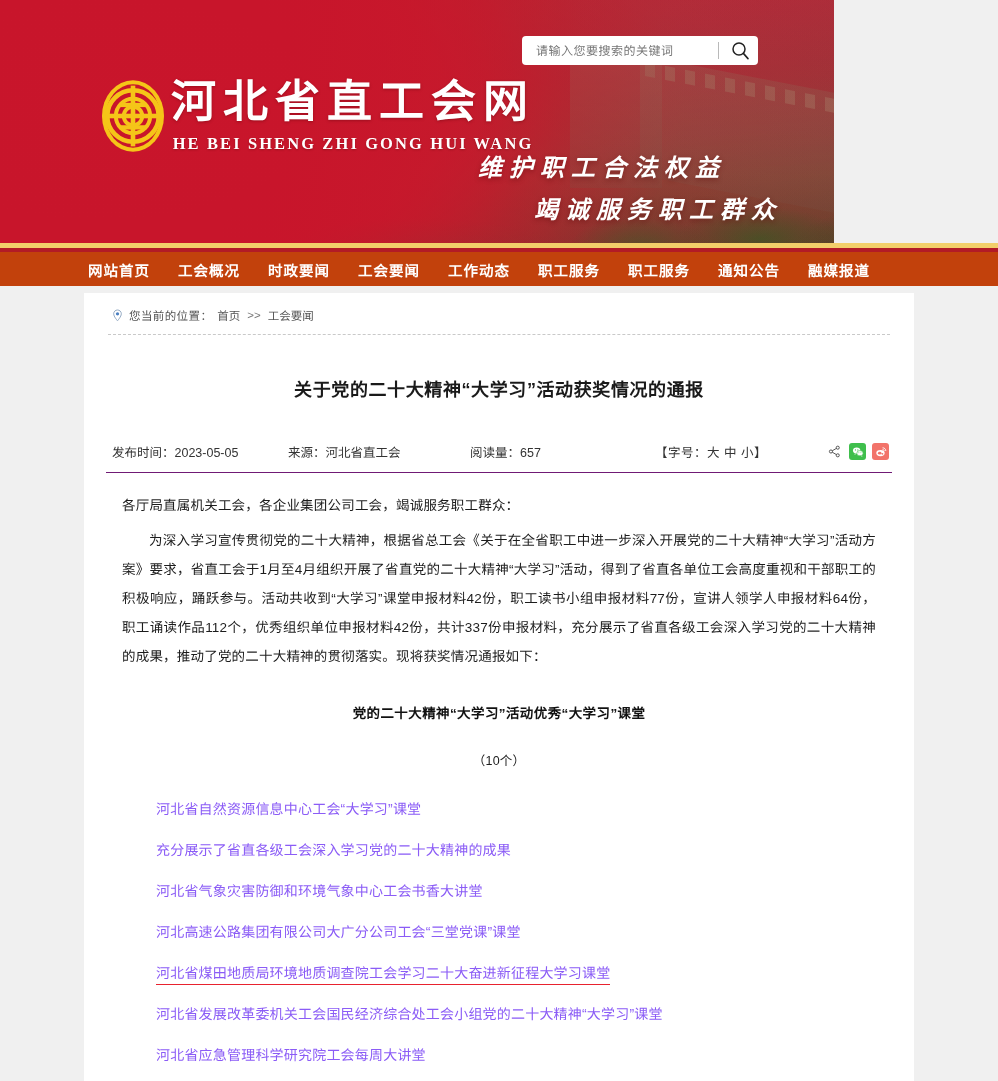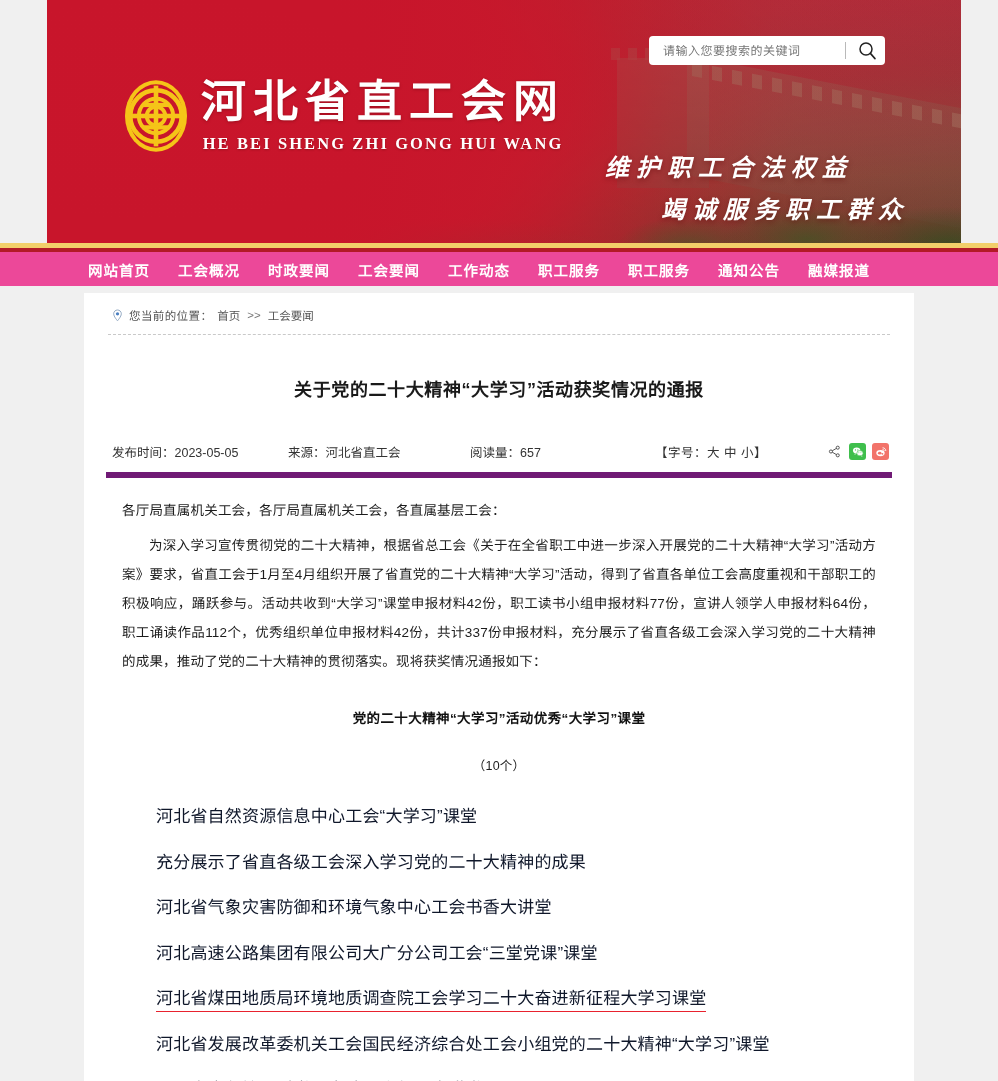--- a/index.html
+++ b/index.html
@@ -8,28 +8,27 @@
     margin: 0; padding: 0;
     width: 998px;
     background: #f0f0f0;
     font-family: "Liberation Sans", "DejaVu Sans", sans-serif;
   }
   body { width: 998px; min-height: 1081px; overflow: hidden; }
 
   
   .banner {
     position: relative;
-    width: 914px;
+    width: 834px;
     height: 243px;
     background:
       radial-gradient(ellipse 70% 120% at 12% 45%, #d4182e 0%, #c8152b 38%, rgba(200,21,43,0.86) 60%, rgba(190,24,42,0.55) 78%, rgba(178,26,40,0.25) 100%),
       linear-gradient(100deg, #c8152b 0%, #c8152b 30%, rgba(196,28,44,0.92) 46%, rgba(175,40,48,0.62) 62%, rgba(150,52,52,0.40) 78%, rgba(120,58,48,0.35) 100%),
       linear-gradient(180deg, #c2324a 0%, #a83c46 32%, #8d5246 55%, #6e6440 72%, #4d5c34 88%, #3c4f2c 100%);
     overflow: hidden;
-    margin-left: 47px;
   }
   
   .wall-tower {
     position: absolute;
     left: 570px; top: 58px;
     width: 92px; height: 130px;
     background: linear-gradient(180deg, rgba(156,108,92,0.55), rgba(120,84,70,0.50));
     opacity: .55;
   }
   .wall-tower:before {
@@ -81,22 +80,22 @@
     background: transparent;
     letter-spacing: .5px;
   }
   .search-divider { width: 1px; height: 17px; background: #b9b9b9; margin: 0 9px 0 4px; }
   .search-btn {
     width: 24px; height: 24px; border: none; background: transparent;
     cursor: pointer; padding: 0; display: flex; align-items: center; justify-content: center;
   }
 
   .brand {
-    position: absolute; left: 76px; top: 78px;
-    display: flex; align-items: center; gap: 12px;
+    position: absolute; left: 100px; top: 78px;
+    display: flex; align-items: center; gap: 5px;
     z-index: 5;
   }
   .emblem { width: 66px; height: 74px; flex: none; }
   .brand-text { display: flex; flex-direction: column; align-items: center; }
   .brand-cn {
     color: #fff;
     font-family: "Liberation Serif", "DejaVu Serif", serif;
     font-size: 45px;
     font-weight: bold;
     letter-spacing: 7px;
@@ -131,21 +130,21 @@
     text-shadow: 0 2px 5px rgba(90,10,10,.45);
   }
   .slogan-line.indent { margin-left: 56px; }
 
   .gold-stripe { width: 998px; height: 5px; background: #f2cf6a; }
   .gold-gap { width: 998px; height: 4px; background: #b21a26; }
 
   
   .nav {
     width: 998px; height: 34px;
-    background: #ec4899;
+    background: #c2410c;
     display: flex; align-items: center;
     padding-left: 88px;
   }
   .nav-item {
     color: #fff;
     font-size: 14.5px;
     font-weight: bold;
     font-family: "Liberation Sans", "DejaVu Sans", sans-serif;
     letter-spacing: 1px;
     margin-right: 28px;
@@ -185,21 +184,21 @@
     letter-spacing: .6px;
     padding: 30px 20px 26px;
     line-height: 1.5;
     font-family: "Liberation Sans", "DejaVu Sans", sans-serif;
   }
 
   .meta-row {
     display: flex; align-items: center;
     font-size: 12.5px; color: #333;
     padding: 0 3px 11px 6px;
-    border-bottom: 6px solid #701a75;
+    border-bottom: 1px solid #701a75;
   }
   .meta-date { width: 176px; }
   .meta-source { width: 182px; }
   .meta-views { width: 185px; }
   .meta-fontsize { width: 150px; letter-spacing: .5px; }
   .meta-fontsize .fs-opt { cursor: pointer; }
   .meta-share { margin-left: auto; display: flex; align-items: center; gap: 6px; }
   .share-ico { width: 17px; height: 17px; border-radius: 3px; display: flex; align-items: center; justify-content: center; cursor: pointer; }
   .share-plain { background: transparent; }
   .share-wechat { background: #3fbf4c; }
@@ -227,22 +226,22 @@
   }
   .section-count {
     text-align: center;
     font-size: 12.5px;
     color: #1c1c1c;
     padding: 20px 0 6px 0;
   }
 
   .award-list { padding: 8px 0 0 0; margin: 0; list-style: none; }
   .award-item {
-    font-size: 17px;
-    color: #0f172a;
+    font-size: 14px;
+    color: #8b5cf6;
     line-height: 1.5;
     padding: 10px 0 10px 34px;
     letter-spacing: .2px;
     position: relative;
   }
   .award-item.underlined .award-text {
     border-bottom: 1.6px solid #e8222e;
     padding-bottom: 3px;
   }
   .award-text { display: inline; }
@@ -358,21 +357,21 @@
             <ellipse cx="6.3" cy="9.6" rx="2.4" ry="1.8" fill="#f2736a"></ellipse>
             <circle cx="9.9" cy="10.4" r="1.2" fill="#f2736a"></circle>
             <path d="M10.6 2.4c2.1 0 3.8 1.7 3.8 3.8" fill="none" stroke="#fff" stroke-width="1.2" stroke-linecap="round"></path>
             <path d="M10.6 4.6c.9 0 1.6.7 1.6 1.6" fill="none" stroke="#fff" stroke-width="1.1" stroke-linecap="round"></path>
           </svg>
         </span>
       </span>
     </div>
 
     <div class="article-body">
-      <p class="para">各厅局直属机关工会，各厅局直属机关工会，各直属基层工会：</p>
+      <p class="para">各厅局直属机关工会，各企业集团公司工会，竭诚服务职工群众：</p>
       <p class="para indent">为深入学习宣传贯彻党的二十大精神，根据省总工会《关于在全省职工中进一步深入开展党的二十大精神“大学习”活动方案》要求，省直工会于1月至4月组织开展了省直党的二十大精神“大学习”活动，得到了省直各单位工会高度重视和干部职工的积极响应，踊跃参与。活动共收到“大学习”课堂申报材料42份，职工读书小组申报材料77份，宣讲人领学人申报材料64份，职工诵读作品112个，优秀组织单位申报材料42份，共计337份申报材料，充分展示了省直各级工会深入学习党的二十大精神的成果，推动了党的二十大精神的贯彻落实。现将获奖情况通报如下：</p>
 
       <div class="section-head">党的二十大精神“大学习”活动优秀“大学习”课堂</div>
       <div class="section-count">（10个）</div>
 
       <ul class="award-list">
         <li class="award-item"><span class="award-text">河北省自然资源信息中心工会“大学习”课堂</span></li>
         <li class="award-item"><span class="award-text">充分展示了省直各级工会深入学习党的二十大精神的成果</span></li>
         <li class="award-item"><span class="award-text">河北省气象灾害防御和环境气象中心工会书香大讲堂</span></li>
         <li class="award-item"><span class="award-text">河北高速公路集团有限公司大广分公司工会“三堂党课”课堂</span></li>

